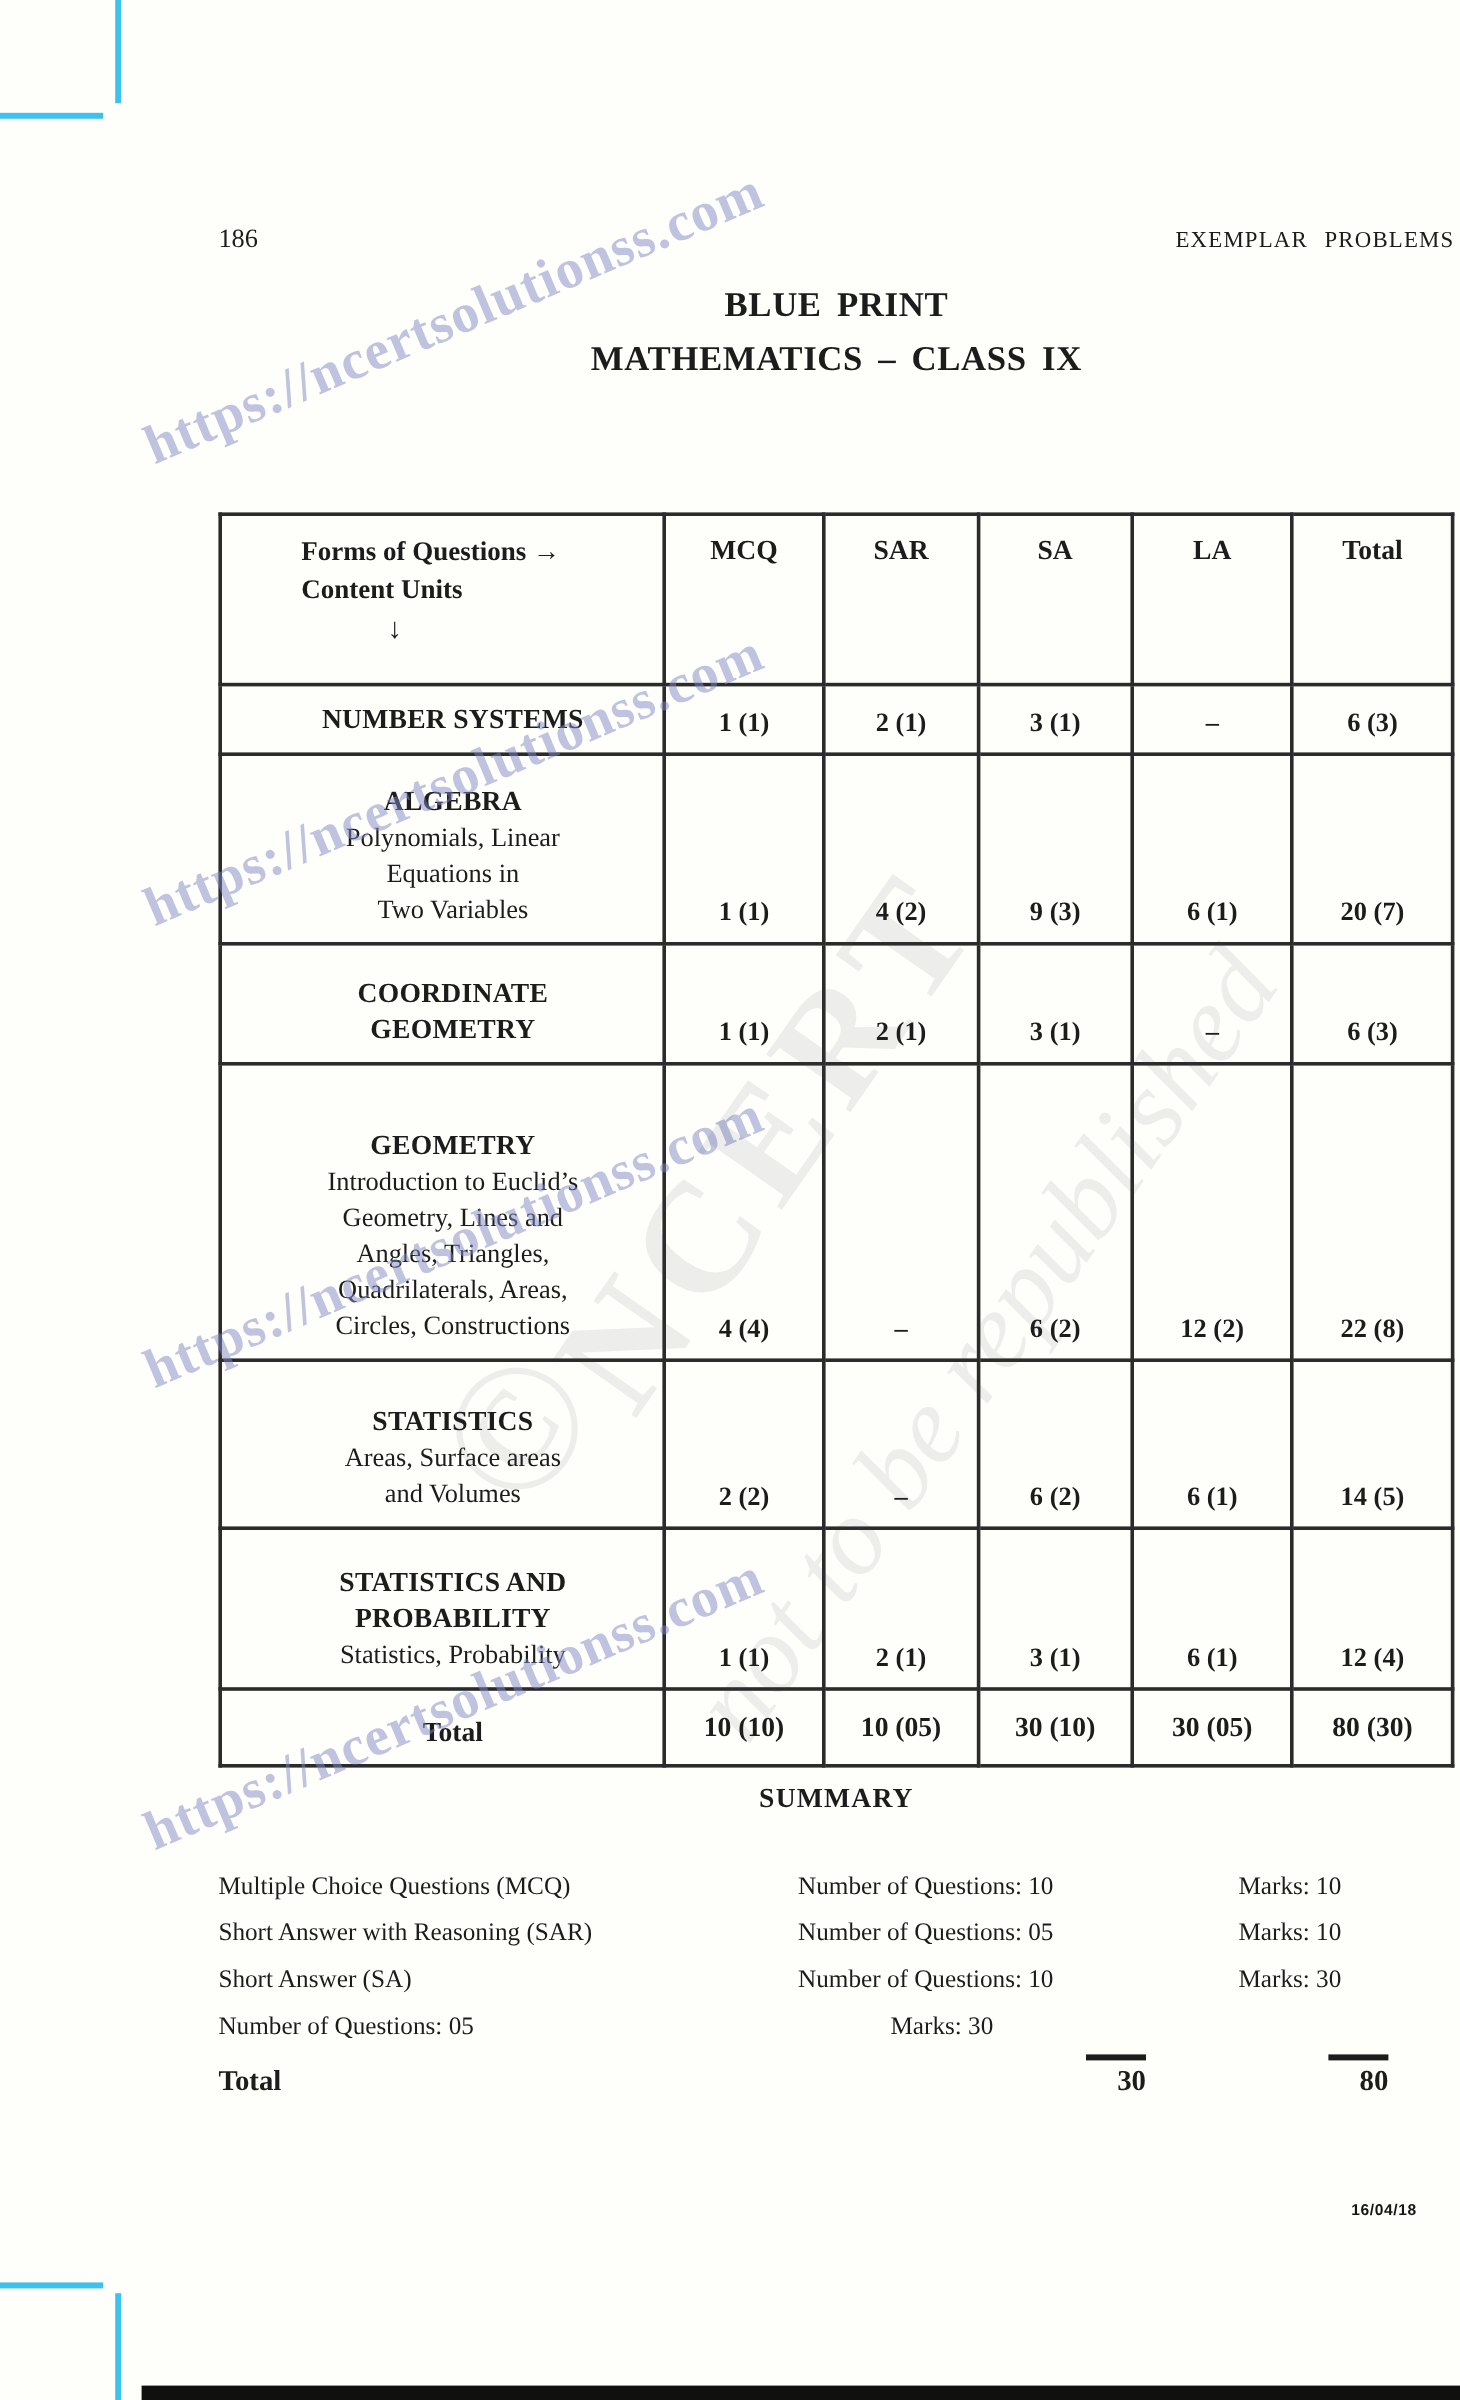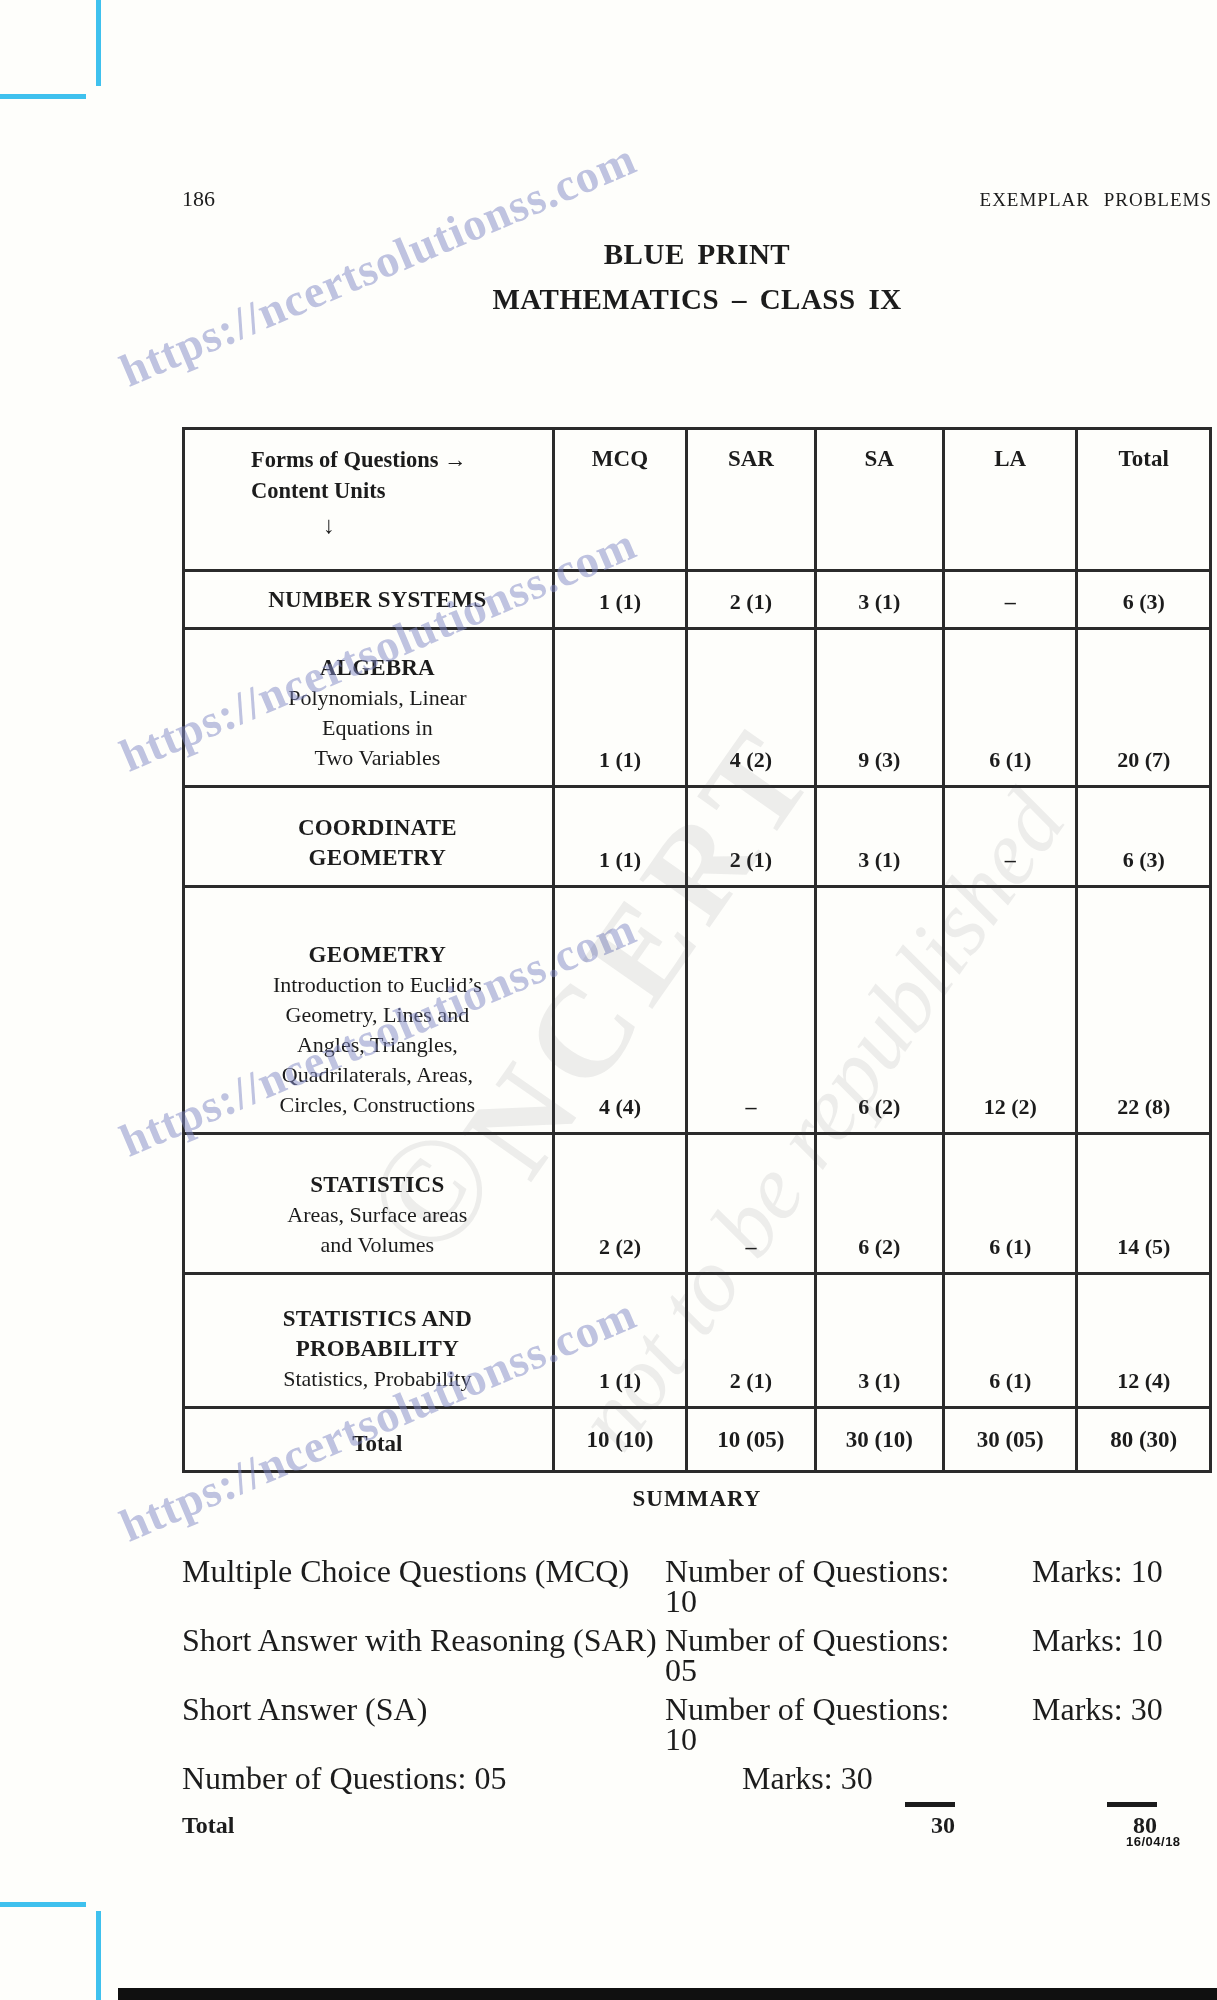--- a/index.html
+++ b/index.html
@@ -60,21 +60,21 @@
   tbody tr:nth-child(5){height:140px;}
   tbody tr:nth-child(6){height:134px;}
   tbody tr:nth-child(7){height:64px;}
   tr.total-row td{vertical-align:middle;font-weight:bold;font-size:23px;}
   tr.total-row .cell-val{padding-bottom:0;}
   tr.total-row .cell-label{padding-bottom:0;vertical-align:middle;}
 
   .summary{position:absolute;top:1486px;left:0;width:100%;}
   .summary-heading{text-align:center;font-weight:bold;font-size:23px;letter-spacing:1px;word-spacing:3px;}
   .summary-rows{margin-top:44px;}
-  .sum-row{display:grid;grid-template-columns:483px 290px 257px;font-size:32px;line-height:30px;margin-bottom:9px;}
+  .sum-row{display:grid;grid-template-columns:483px 290px 257px;font-size:21px;line-height:30px;margin-bottom:9px;}
   .sum-marks{padding-left:77px;}
   .sum-total{display:grid;grid-template-columns:483px 290px 257px;margin-top:6px;font-weight:bold;font-size:24px;}
   .sum-total-label{align-self:end;}
   .num-stack{display:flex;flex-direction:column;align-items:flex-end;}
   .num-stack.marks{padding-right:55px;}
   .rule-bar{width:50px;height:5px;background:#1c1c1c;margin-bottom:5px;}
 
   .date-stamp{
     position:absolute;left:1126px;top:1834px;z-index:3;
     font-family:"Liberation Sans","DejaVu Sans",sans-serif;font-weight:bold;font-size:13px;letter-spacing:0.5px;color:#151515;text-align:center;

